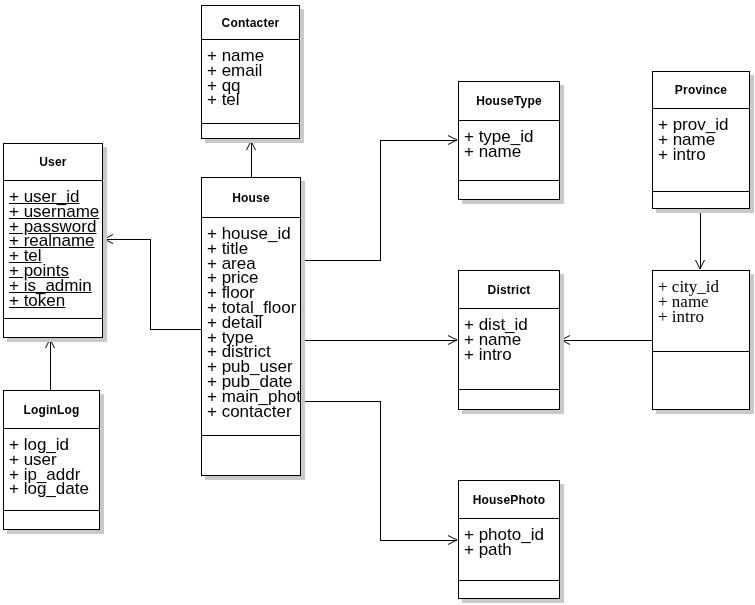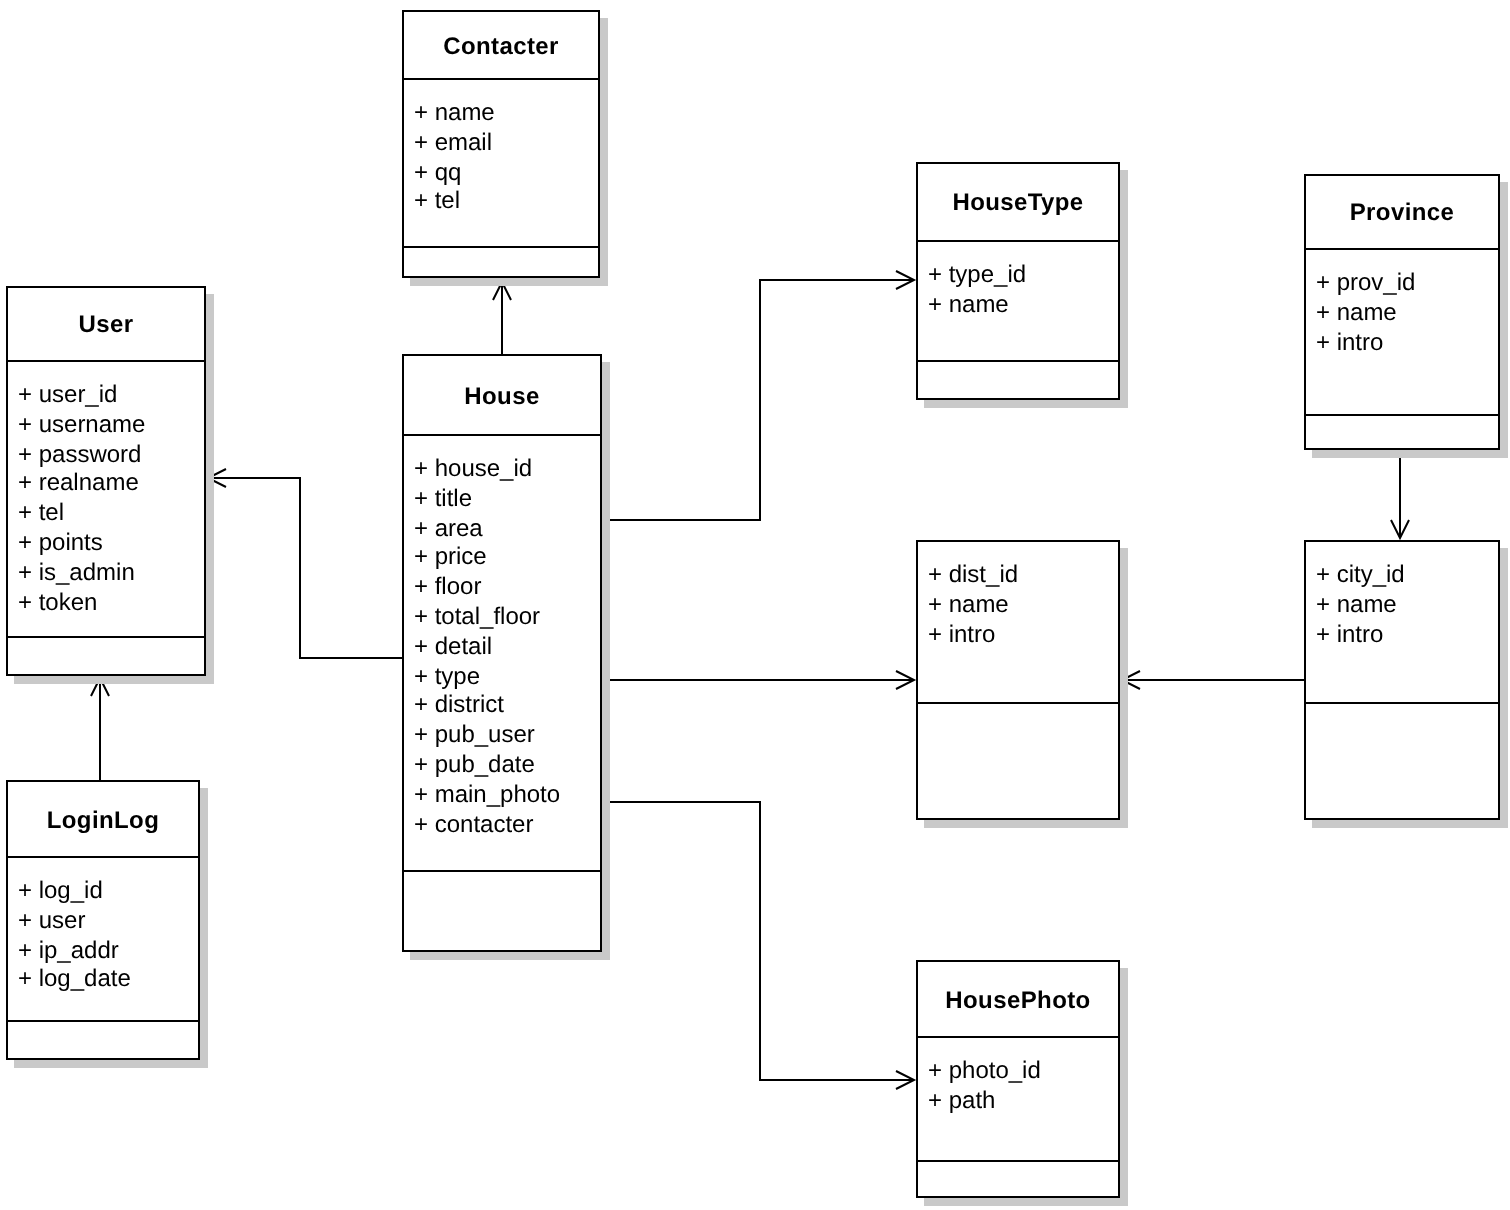--- a/index.html
+++ b/index.html
@@ -52,21 +52,21 @@
     font-weight: bold;
     font-size: 12px;
     color: #000000;
     letter-spacing: 0.2px;
   }
   .entity-attrs {
     flex: 0 0 auto;
     box-sizing: border-box;
     border-bottom: 1px solid #000000;
     padding: 9px 4px 2px 5px;
-    font-size: 12px;
+    font-size: 17px;
     line-height: 14.8px;
     color: #000000;
     overflow: hidden;
   }
   .attr-row {
     white-space: nowrap;
   }
   .entity-footer {
     flex: 1 1 auto;
   }
@@ -99,21 +99,21 @@
         <div class="entity-attrs" style="height: 84px;">
           <div class="attr-row">+ name</div>
           <div class="attr-row">+ email</div>
           <div class="attr-row">+ qq</div>
           <div class="attr-row">+ tel</div>
         </div>
         <div class="entity-footer"></div>
       </div>
       <div class="entity" style="left: 3px; top: 143px; width: 100px; height: 195px; justify-content: center;">
         <div class="entity-header" style="height: 37px;">User</div>
-        <div class="entity-attrs" style="height: 138px;">
+        <div class="entity-attrs" style="height: 138px; text-decoration: underline;">
           <div class="attr-row">+ user_id</div>
           <div class="attr-row">+ username</div>
           <div class="attr-row">+ password</div>
           <div class="attr-row">+ realname</div>
           <div class="attr-row">+ tel</div>
           <div class="attr-row">+ points</div>
           <div class="attr-row">+ is_admin</div>
           <div class="attr-row">+ token</div>
         </div>
         <div class="entity-footer"></div>
@@ -138,39 +138,40 @@
         <div class="entity-footer"></div>
       </div>
       <div class="entity" style="left: 458px; top: 81px; width: 102px; height: 119px;">
         <div class="entity-header" style="height: 39px;">HouseType</div>
         <div class="entity-attrs" style="height: 60px;">
           <div class="attr-row">+ type_id</div>
           <div class="attr-row">+ name</div>
         </div>
         <div class="entity-footer"></div>
       </div>
-      <div class="entity" style="left: 652px; top: 87px; width: 98px; height: 138px;">
+      <div class="entity" style="left: 652px; top: 71px; width: 98px; height: 138px;">
         <div class="entity-header" style="height: 37px;">Province</div>
         <div class="entity-attrs" style="height: 83px;">
           <div class="attr-row">+ prov_id</div>
           <div class="attr-row">+ name</div>
           <div class="attr-row">+ intro</div>
         </div>
         <div class="entity-footer"></div>
       </div>
       <div class="entity" style="left: 458px; top: 270px; width: 102px; height: 140px;">
+        <div class="entity-header" style="height: 38px;">District</div>
         <div class="entity-attrs" style="height: 81px;">
           <div class="attr-row">+ dist_id</div>
           <div class="attr-row">+ name</div>
           <div class="attr-row">+ intro</div>
         </div>
         <div class="entity-footer"></div>
       </div>
       <div class="entity" style="left: 652px; top: 270px; width: 98px; height: 140px;">
-        <div class="entity-attrs" style="height: 81px;">
+        <div class="entity-attrs" style="height: 81px; font-family: Liberation Serif, serif;">
           <div class="attr-row">+ city_id</div>
           <div class="attr-row">+ name</div>
           <div class="attr-row">+ intro</div>
         </div>
         <div class="entity-footer"></div>
       </div>
       <div class="entity" style="left: 3px; top: 390px; width: 97px; height: 140px;">
         <div class="entity-header" style="height: 38px;">LoginLog</div>
         <div class="entity-attrs" style="height: 82px;">
           <div class="attr-row">+ log_id</div>

